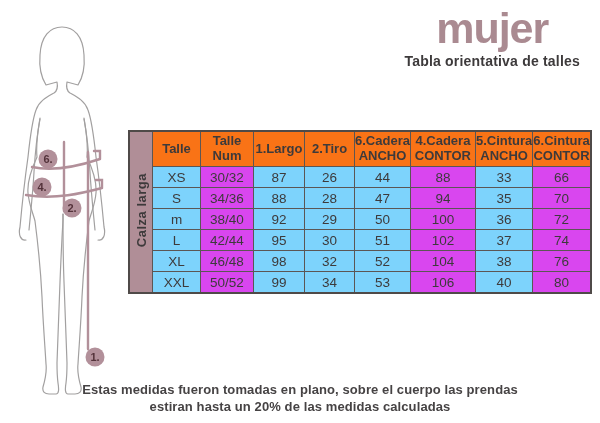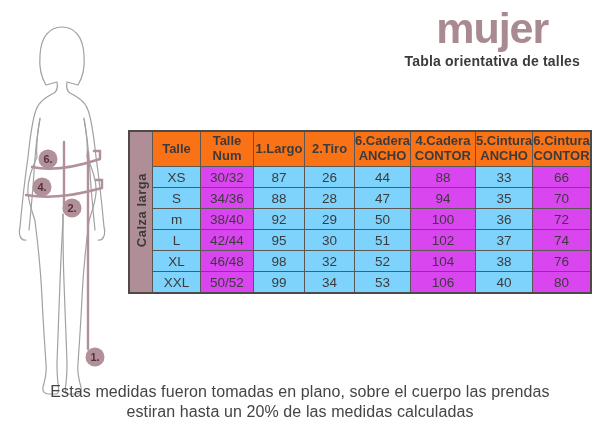--- a/index.html
+++ b/index.html
@@ -24,21 +24,21 @@
   }
   .size-table th,.size-table td{border:1px solid #5c5654;text-align:center;vertical-align:middle;padding:0;}
   .size-table th{background:#f97316;font-size:13px;font-weight:700;height:34px;line-height:1.12;color:#3d3a3b;}
   .size-table th span{display:block;}
   .size-table td.data{height:20px;font-size:13.5px;background:#7dd3fc;color:#3d3a3b;}
   .size-table td.shade{background:#d946ef;}
   .size-table td.side{background:#b08e97;width:22px;}
   .vert{writing-mode:vertical-rl;transform:rotate(180deg);font-size:13px;font-weight:700;letter-spacing:0.5px;color:#3d3a3b;}
   
   .footer{position:absolute;top:382px;left:0;width:100%;text-align:center;
-          font-size:16px;font-weight:400;color:#464344;line-height:1.28;letter-spacing:0.1px;}
+          font-size:13px;font-weight:700;color:#464344;line-height:1.28;letter-spacing:0.1px;}
 </style>
 </head>
 <body>
 
 <div class="page">
 
   <svg class="figure" viewBox="0 0 140 405" aria-hidden="true">
 
     <path class="sil" d="M 26 240 C 21 241 18 235 20 227 C 22 205 25 178 28 157 C 30 138 32 121 36 110
          C 39 101 47 97 54 93 C 57 91 58 87 57 82 L 46 85 C 41 77 39 67 40 55

